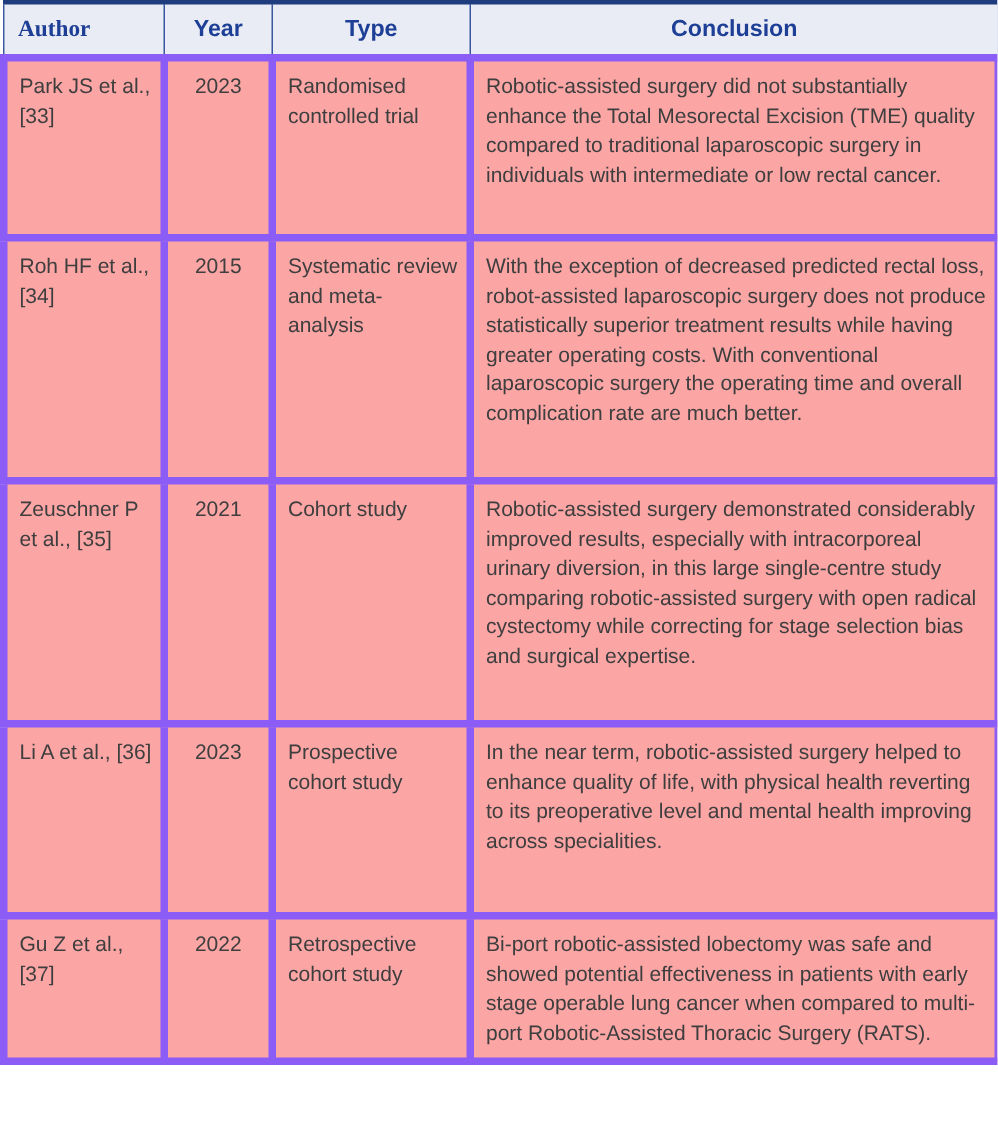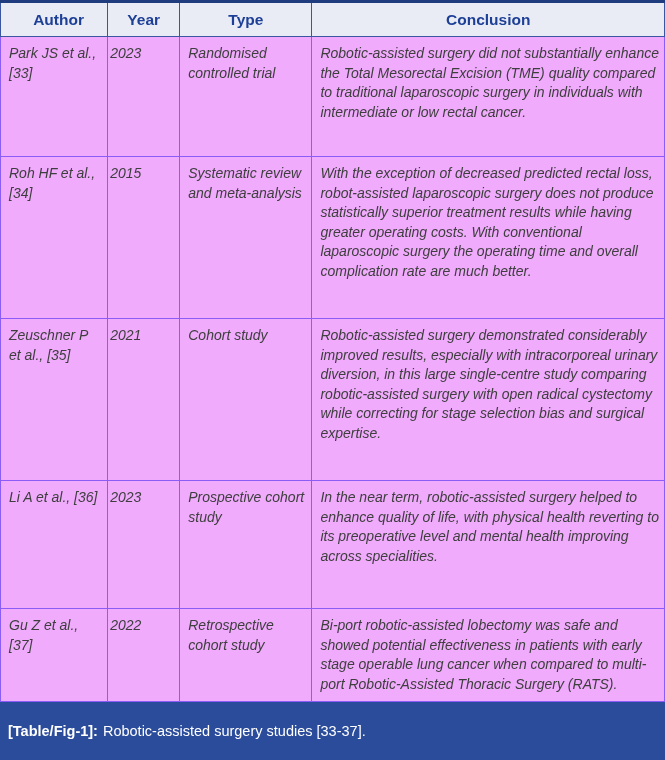--- a/index.html
+++ b/index.html
@@ -35,34 +35,34 @@
     color: #1d3f96;
     font-size: 15.5px;
     font-weight: bold;
     height: 33px;
     border: 1px solid #3a56a0;
     border-top: none;
     vertical-align: middle;
     padding: 0;
   }
   table.studies th.h-author {
-    text-align: center;
+    text-align: left;
     padding-left: 9px;
+    font-family: Liberation Serif, serif;
   }
   table.studies td {
-    border: 1px solid #8b5cf6;
+    border: 5px solid #8b5cf6;
     vertical-align: top;
     color: #3e3e3e;
     font-size: 14px;
     line-height: 19.5px;
     padding: 7px 6px 7px 8px;
-    background: #f0abfc;
-    font-style: italic;
+    background: #fca5a5;
   }
-  table.studies td.year-cell { text-align: left; padding-left: 2px; padding-right: 2px; }
+  table.studies td.year-cell { text-align: center; padding-left: 2px; padding-right: 2px; }
   table.studies td.concl-cell { padding-left: 8px; padding-right: 4px; }
 
   
   tbody tr:nth-child(1) { height: 120px; }
   tbody tr:nth-child(2) { height: 162px; }
   tbody tr:nth-child(3) { height: 162px; }
   tbody tr:nth-child(4) { height: 128px; }
   tbody tr:nth-child(5) { height: 88px; }
 
   .caption-bar {
@@ -125,18 +125,14 @@
       </tr>
       <tr>
         <td class="author-cell">Gu Z et al., [37]</td>
         <td class="year-cell">2022</td>
         <td class="type-cell">Retrospective cohort study</td>
         <td class="concl-cell">Bi-port robotic-assisted lobectomy was safe and showed potential effectiveness in patients with early stage operable lung cancer when compared to multi-port Robotic-Assisted Thoracic Surgery (RATS).</td>
       </tr>
     </tbody>
   </table>
 
-  <div class="caption-bar">
-    <span class="cap-label">[Table/Fig-1]:</span>
-    <span class="cap-text">Robotic-assisted surgery studies [33-37].</span>
-  </div>
 
 </div>
 
 </body></html>

